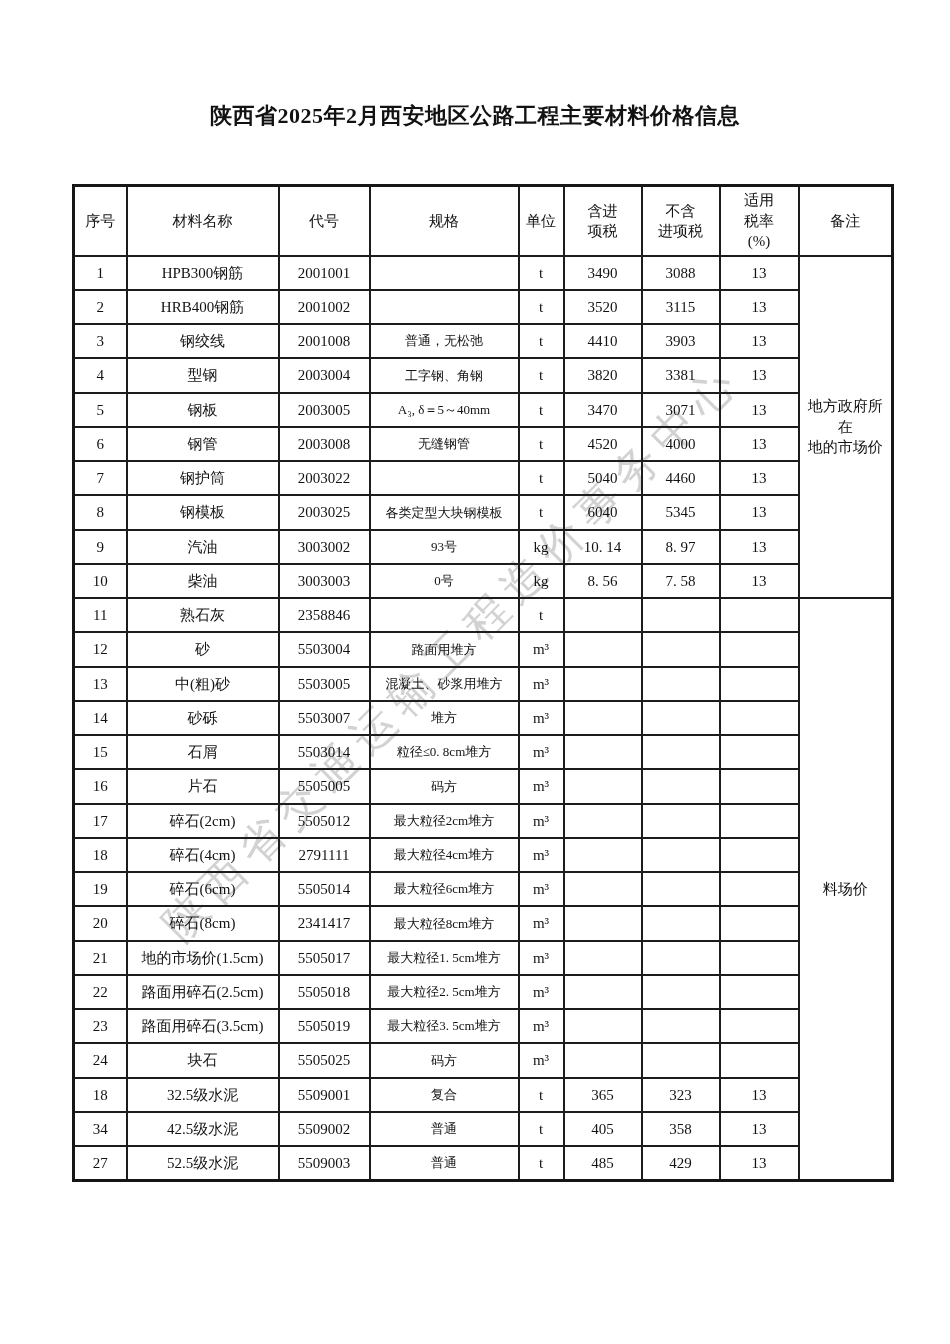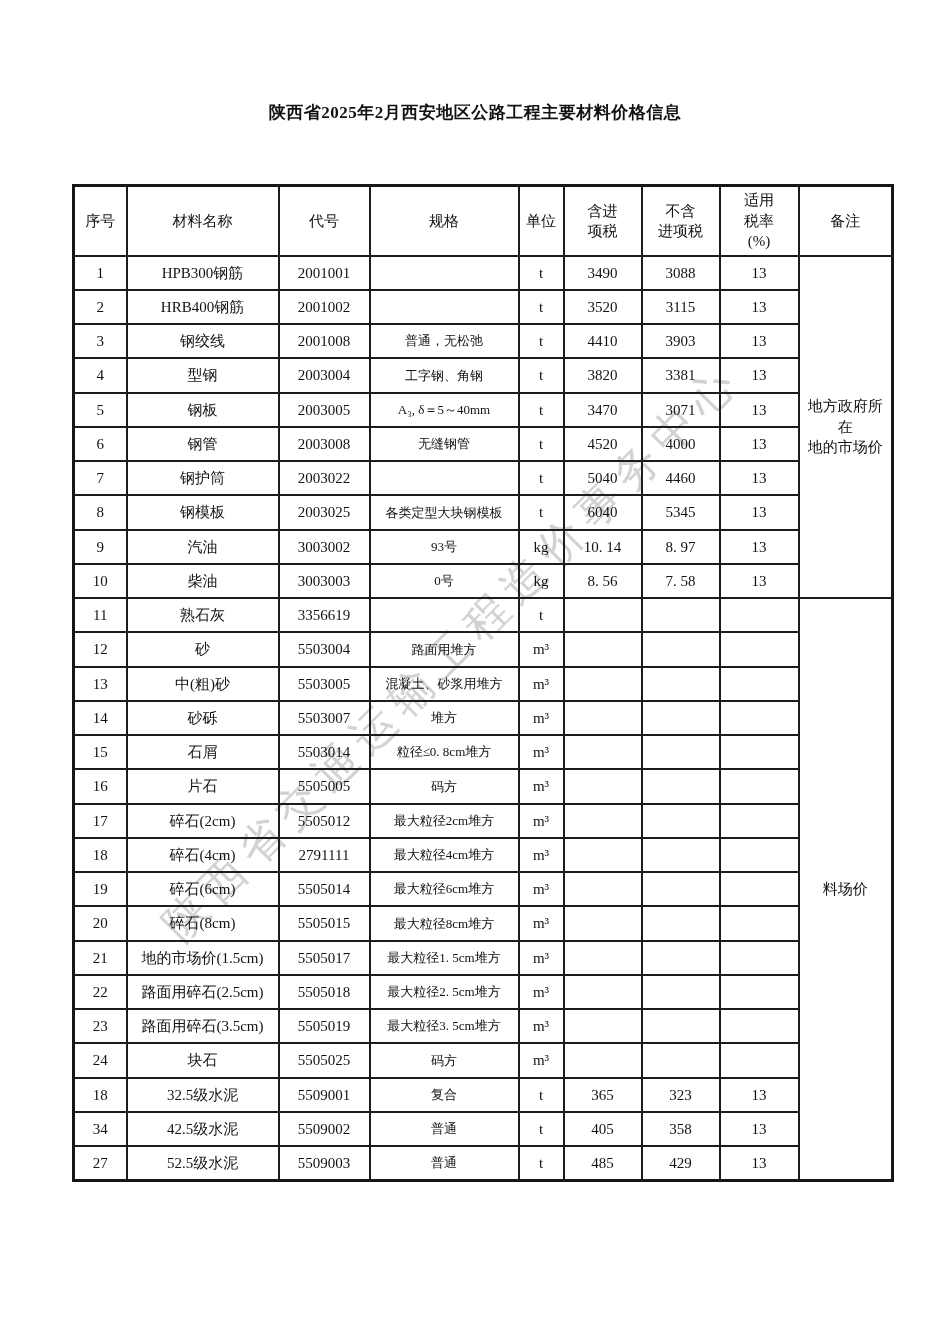--- a/index.html
+++ b/index.html
@@ -10,21 +10,21 @@
     background:#ffffff;
     font-family:"Liberation Serif","DejaVu Serif",serif;
     color:#121212;
     overflow:hidden;
   }
   .doc-title{
     position:absolute;
     top:101px;left:0;width:100%;
     margin:0;
     text-align:center;
-    font-size:17px;
+    font-size:22px;
     font-weight:bold;
     letter-spacing:0.5px;
   }
   .watermark{
     position:absolute;
     left:452px;top:652px;
     transform:translate(-50%,-50%) rotate(-45deg);
     font-size:44px;
     letter-spacing:9px;
     color:rgba(125,125,125,0.35);
@@ -194,21 +194,21 @@
           <td class="cell-code">3003003</td>
           <td class="cell-spec">0号</td>
           <td class="cell-unit">kg</td>
           <td class="cell-price-incl-tax">8. 56</td>
           <td class="cell-price-excl-tax">7. 58</td>
           <td class="cell-tax-rate">13</td>
         </tr>
         <tr>
           <td class="cell-seq">11</td>
           <td class="cell-material-name">熟石灰</td>
-          <td class="cell-code">3356619</td>
+          <td class="cell-code">2358846</td>
           <td class="cell-spec"></td>
           <td class="cell-unit">t</td>
           <td class="cell-price-incl-tax"></td>
           <td class="cell-price-excl-tax"></td>
           <td class="cell-tax-rate"></td>
           <td class="cell-remark" rowspan="17">料场价</td>
         </tr>
         <tr>
           <td class="cell-seq">12</td>
           <td class="cell-material-name">砂</td>
@@ -285,21 +285,21 @@
           <td class="cell-code">5505014</td>
           <td class="cell-spec">最大粒径6cm堆方</td>
           <td class="cell-unit">m³</td>
           <td class="cell-price-incl-tax"></td>
           <td class="cell-price-excl-tax"></td>
           <td class="cell-tax-rate"></td>
         </tr>
         <tr>
           <td class="cell-seq">20</td>
           <td class="cell-material-name">碎石(8cm)</td>
-          <td class="cell-code">5505015</td>
+          <td class="cell-code">2341417</td>
           <td class="cell-spec">最大粒径8cm堆方</td>
           <td class="cell-unit">m³</td>
           <td class="cell-price-incl-tax"></td>
           <td class="cell-price-excl-tax"></td>
           <td class="cell-tax-rate"></td>
         </tr>
         <tr>
           <td class="cell-seq">21</td>
           <td class="cell-material-name">地的市场价(1.5cm)</td>
           <td class="cell-code">5505017</td>

